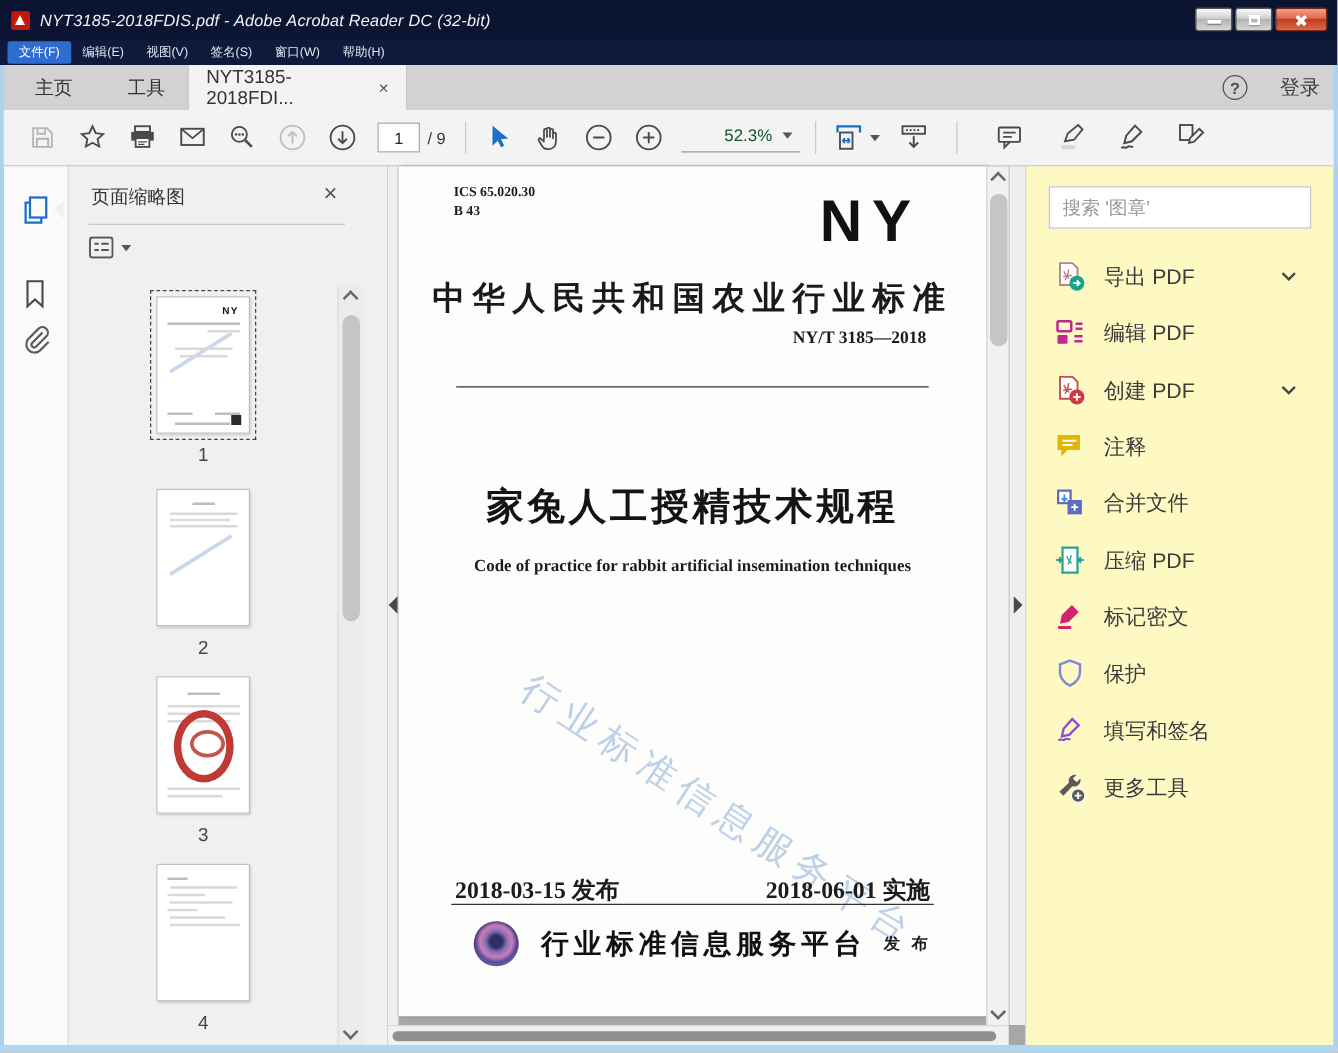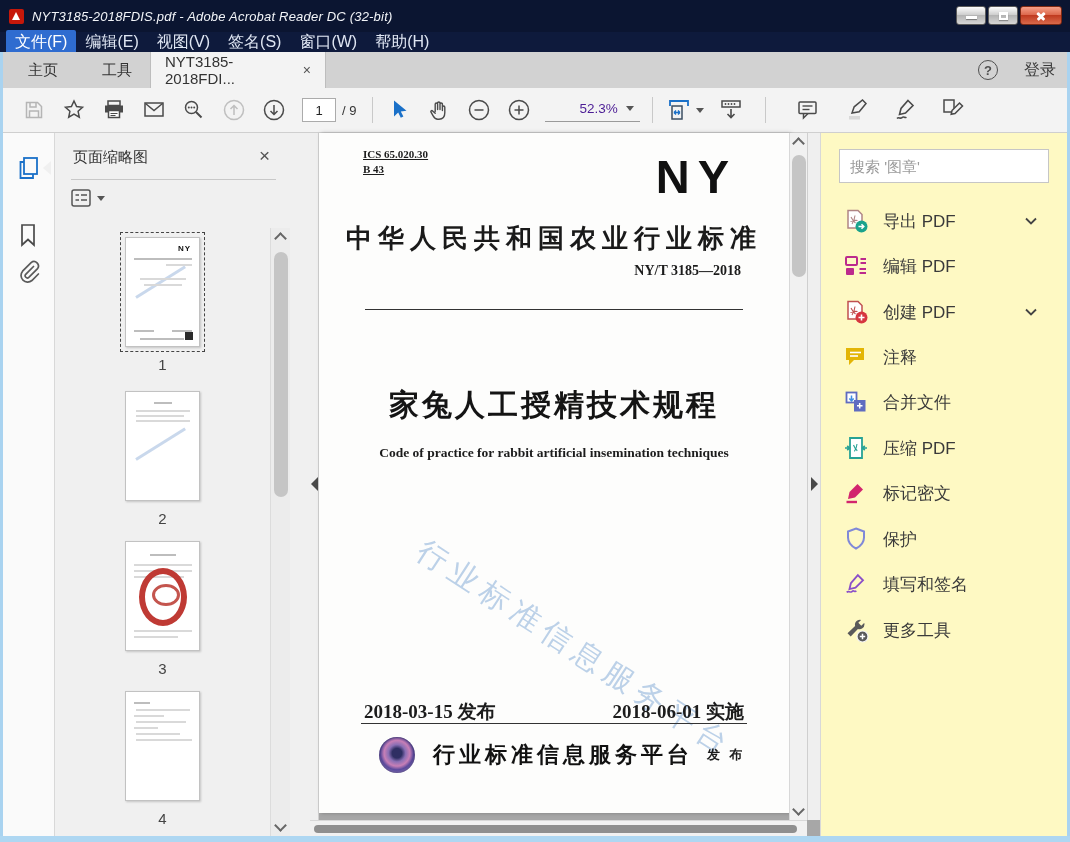--- a/index.html
+++ b/index.html
@@ -14,42 +14,42 @@
   .win-btns { position:absolute; right:8px; top:6px; display:flex; gap:2px; }
   .win-btn { width:30px; height:19px; border:1px solid #5a5a5a; border-radius:3px;
     background:linear-gradient(#fdfdfd,#cfcfcf 45%,#b4b4b4 50%,#d6d6d6); position:relative; }
   .win-btn.close { width:42px; background:linear-gradient(#f5a089,#dd6a4e 45%,#c03b20 50%,#d96a4b); border-color:#7e2913; }
   .glyph-min { position:absolute; left:9px; bottom:5px; width:11px; height:3px; background:#fff; box-shadow:0 1px 1px rgba(0,0,0,.4); }
   .glyph-max { position:absolute; left:10px; top:5px; width:9px; height:8px; border:2px solid #fff; border-top-width:3px; box-shadow:0 1px 1px rgba(0,0,0,.3); }
   .glyph-x1,.glyph-x2 { position:absolute; left:15px; top:4px; width:10px; height:2.5px; background:#fff; border-radius:1px; top:8px; }
   .glyph-x1 { transform:rotate(45deg); } .glyph-x2 { transform:rotate(-45deg); }
 
   .menubar { position:absolute; left:0; top:32px; width:1070px; height:20px; background:#0e1a3c; display:flex; align-items:center; padding-left:6px; }
-  .menu-item { color:#dfe6f3; font-size:16px; padding:2px 9px; border-radius:2px; }
+  .menu-item { color:#dfe6f3; font-size:10px; padding:2px 9px; border-radius:2px; }
   .menu-item.active { background:#2f6cd0; color:#fff; }
 
   
   .tabbar { position:absolute; left:0; top:52px; width:1070px; height:36px; background:#d2d2d2; }
   .tab { position:absolute; top:0; height:36px; display:flex; align-items:center; font-size:15px; color:#333; padding:0 14px; }
   .tab-home { left:14px; } .tab-tools { left:88px; }
   .tab-doc { left:150px; width:176px; background:#f3f3f3; border-left:1px solid #bdbdbd; border-right:1px solid #bdbdbd; justify-content:space-between; }
   .tab-close { color:#555; font-size:14px; margin-left:10px; }
   .tab-right { position:absolute; right:14px; top:0; height:36px; display:flex; align-items:center; gap:26px; }
   .help-circle { width:20px; height:20px; border:1.6px solid #4f4f4f; border-radius:50%; color:#4f4f4f; font-size:13px; font-weight:bold; display:flex; align-items:center; justify-content:center; }
   .signin { font-size:16px; color:#3a3a3a; }
 
   
   .toolbar { position:absolute; left:0; top:88px; width:1070px; height:45px; background:#f3f3f3; border-bottom:1px solid #cfcfcf; display:flex; align-items:center; }
   .tb { display:flex; align-items:center; justify-content:center; width:40px; height:36px; flex:0 0 auto; }
   .tb svg { display:block; }
   .tb-sep { width:1px; height:26px; background:#c9c9c9; margin:0 6px; flex:0 0 auto; }
   .page-box { width:34px; height:24px; border:1px solid #ababab; background:#fff; text-align:center; font-size:13px; color:#222; margin-left:8px; }
   .page-total { font-size:13px; color:#333; margin:0 10px 0 6px; white-space:nowrap; }
   .zoom-ctrl { display:flex; align-items:center; gap:8px; border-bottom:1px solid #9a9a9a; padding:3px 6px 5px 6px; margin:0 6px; }
-  .zoom-val { font-size:13.5px; color:#4c1d95;padding-left:28px; }
+  .zoom-val { font-size:13.5px; color:#14532d;padding-left:28px; }
   .caret { width:0; height:0; border-left:4.5px solid transparent; border-right:4.5px solid transparent; border-top:5px solid #555; }
 
   
   .main { position:absolute; left:0; top:133px; width:1070px; height:703px; }
 
   .left-rail { position:absolute; left:3px; top:0; width:52px; height:703px; background:#fafafa; border-right:1px solid #d8d8d8; }
   .rail-btn { position:absolute; left:13px; width:26px; height:26px; }
   .rail-notch { position:absolute; left:40px; top:28px; width:0; height:0; border-top:7px solid transparent; border-bottom:7px solid transparent; border-right:8px solid #f0f0f0; }
 
   
@@ -79,21 +79,21 @@
 
   
   .doc-area { position:absolute; left:310px; top:0; width:510px; height:703px; background:#a7a7a7; }
   .collapse-strip { position:absolute; top:0; bottom:16px; width:9px; background:#efefef; }
   .collapse-strip.left { left:0; border-right:1px solid #cfcfcf; }
   .collapse-strip.right { left:497px; width:13px; border-left:1px solid #cfcfcf; }
   .tri-left { position:absolute; top:344px; left:1px; width:0; height:0; border-top:7px solid transparent; border-bottom:7px solid transparent; border-right:7px solid #4a4a4a; }
   .tri-right { position:absolute; top:344px; left:3px; width:0; height:0; border-top:7px solid transparent; border-bottom:7px solid transparent; border-left:7px solid #4a4a4a; }
 
   .pdf-page { position:absolute; left:9px; top:0; width:470px; height:680px; background:#fdfdfc; box-shadow:2px 0 4px rgba(0,0,0,.25); font-family:"Liberation Serif","DejaVu Serif",serif; color:#1c1c1c; overflow:hidden; }
-  .ics { position:absolute; left:44px; top:14px; font-size:11px; font-weight:bold; line-height:1.35;text-decoration:underline; }
+  .ics { position:absolute; left:44px; top:14px; font-size:11px; font-weight:bold; line-height:1.35; }
   .ny-logo { position:absolute; right:52px; top:16px; font-family:"Liberation Sans","DejaVu Sans",sans-serif; font-size:47px; font-weight:900; letter-spacing:8px; color:#111; }
   .std-type { position:absolute; left:0; right:0; top:88px; text-align:center; font-family:"Liberation Sans","DejaVu Sans",sans-serif; font-size:26px; font-weight:bold; letter-spacing:6px; color:#1a1a1a; white-space:nowrap; }
   .std-num { position:absolute; right:48px; top:130px; font-size:14px; font-weight:bold; }
   .std-rule { position:absolute; left:46px; right:46px; top:176px; border-top:1.5px solid #333; }
   .doc-title-cn { position:absolute; left:0; right:0; top:252px; text-align:center; font-family:"Liberation Sans","DejaVu Sans",sans-serif; font-size:30px; font-weight:bold; letter-spacing:3px; color:#141414; }
   .doc-title-en { position:absolute; left:0; right:0; top:312px; text-align:center; font-size:13.5px; font-weight:bold; }
   .watermark { position:absolute; left:112px; top:398px; font-size:30px; letter-spacing:7px; color:#b9cfe7; transform:rotate(33deg); transform-origin:left top; white-space:nowrap; font-family:"Liberation Sans","DejaVu Sans",sans-serif; opacity:.95; }
   .dates-row { position:absolute; left:45px; right:45px; top:566px; display:flex; justify-content:space-between; font-size:19px; font-weight:bold;gap:34px; }
   .dates-rule { position:absolute; left:42px; right:42px; top:590px; border-top:1.5px solid #333; }
   .publisher-row { position:absolute; left:60px; top:604px; display:flex; align-items:center; }

